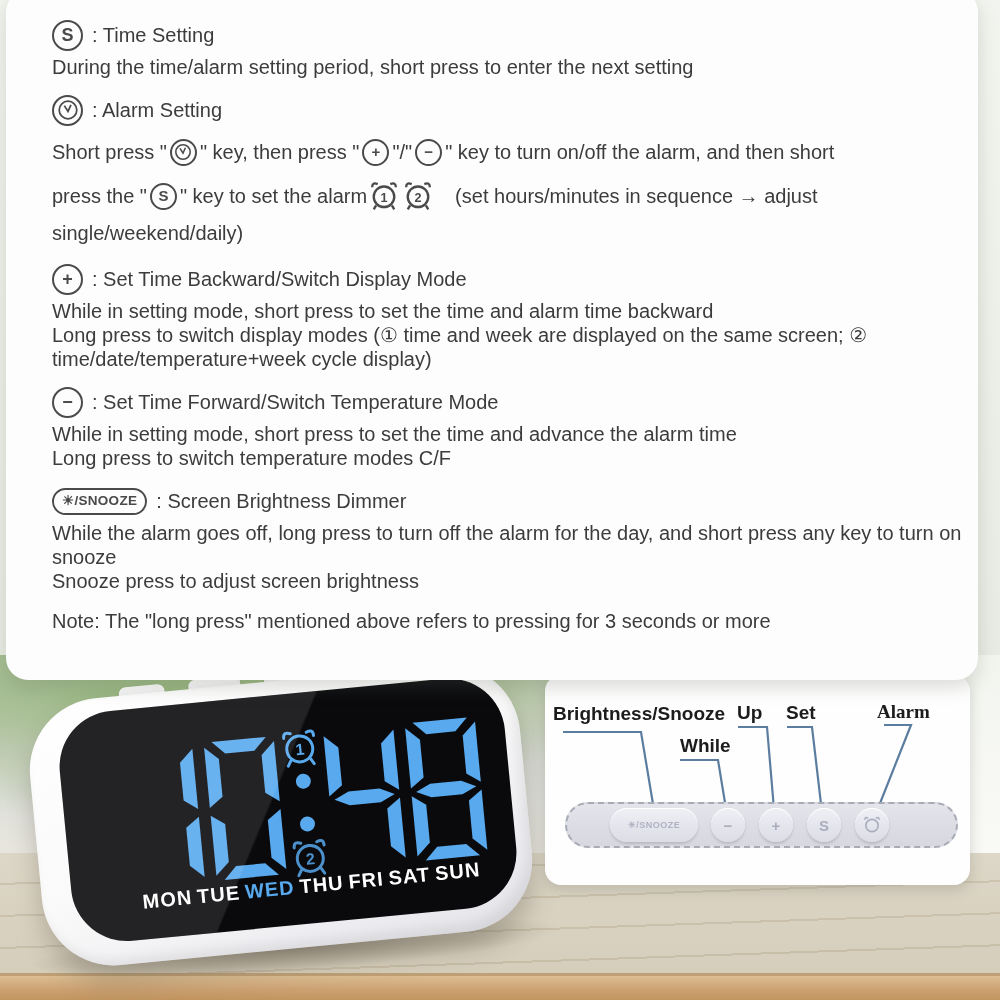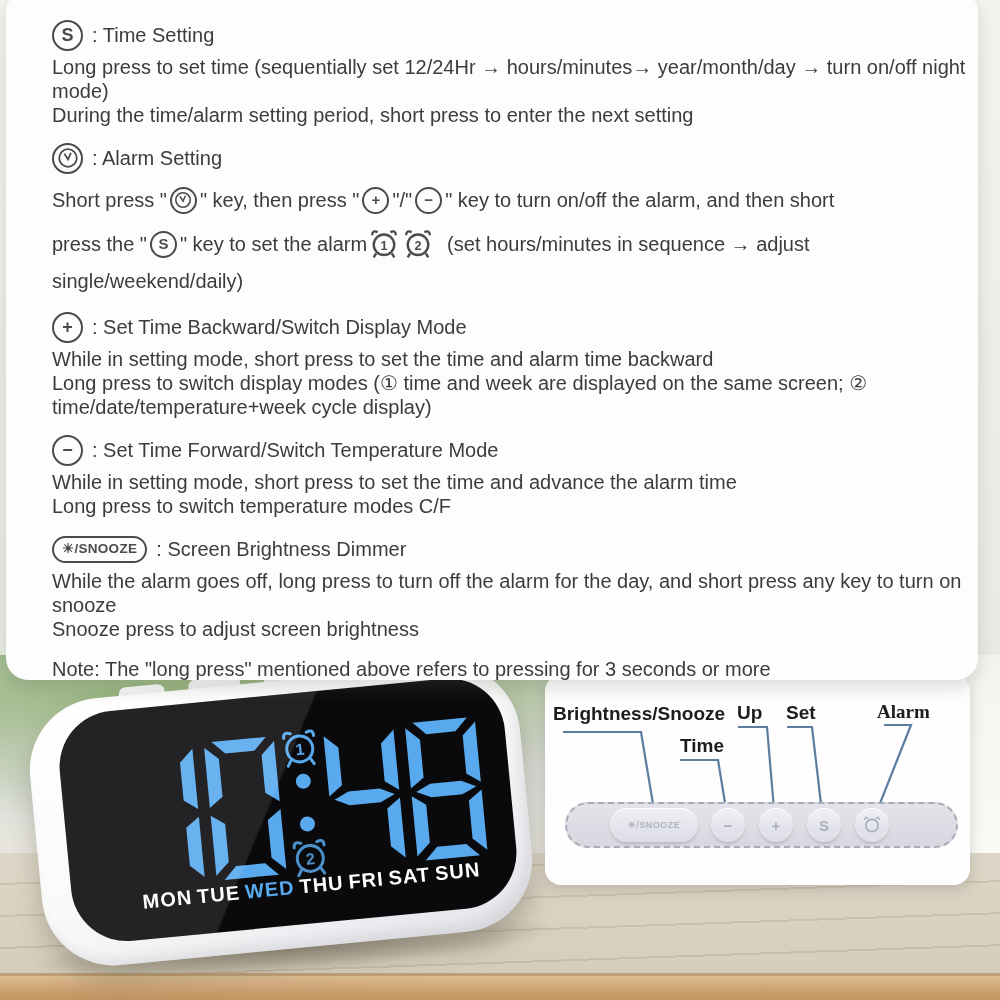--- a/index.html
+++ b/index.html
@@ -180,21 +180,21 @@
           </div>
         <div class="reflection"></div>
       </div>
     </div>
 
     <div class="panel">
       <div class="panel-label" style="left:8px;  top:28px;">Brightness/Snooze</div>
       <div class="panel-label" style="left:192px; top:27px;">Up</div>
       <div class="panel-label" style="left:241px; top:27px;">Set</div>
       <div class="panel-label" style="left:332px; top:26px;font-family:Liberation Serif, serif;">Alarm</div>
-      <div class="panel-label" style="left:135px; top:60px;">Time</div>
+      <div class="panel-label" style="left:135px; top:60px;">While</div>
 
       <svg class="leader-lines" viewBox="0 0 425 210">
         <polyline points="18,57 96,57 111,147"></polyline>
         <polyline points="135,85 173,85 183,146"></polyline>
         <polyline points="193,52 222,52 230,146"></polyline>
         <polyline points="242,52 267,52 278,146"></polyline>
         <polyline points="339,50 366,50 328,146"></polyline>
       </svg>
 
       <div class="strip">
@@ -212,21 +212,20 @@
     </div>
   </div>
 
   <div class="doc-card">
 
     <div class="sec">
       <div class="sec-head">
         <span class="ci head">S</span>
         <span>: Time Setting</span>
       </div>
-      <div class="tline">Long press to set time (sequentially set 12/24Hr → hours/minutes→ year/month/day → turn on/off night mode)</div>
       <div class="tline">During the time/alarm setting period, short press to enter the next setting</div>
     </div>
 
     <div class="sec">
       <div class="sec-head">
         <span class="ci head">
           <svg width="22" height="22" viewBox="0 0 30 30">
             <circle cx="15" cy="15" r="12" stroke="#4a4a4a" stroke-width="2.4" fill="none"></circle>
             <polyline points="10,9 15,17 19,8" stroke="#4a4a4a" stroke-width="2.4" fill="none"></polyline>
           </svg>
@@ -256,21 +255,21 @@
           <circle cx="19" cy="22" r="13" stroke="#4a4a4a" stroke-width="3" fill="none"></circle>
           <path d="M9 33 L6 38 M29 33 L32 38" stroke="#4a4a4a" stroke-width="3"></path>
           <text x="19" y="28" text-anchor="middle" font-size="16" font-weight="bold" fill="#4a4a4a">1</text>
         </svg>
         <svg class="mini-alarm" viewBox="0 0 38 42">
           <path d="M11 6 Q4 3 4 10 M27 6 Q34 3 34 10" stroke="#4a4a4a" stroke-width="3" fill="none"></path>
           <circle cx="19" cy="22" r="13" stroke="#4a4a4a" stroke-width="3" fill="none"></circle>
           <path d="M9 33 L6 38 M29 33 L32 38" stroke="#4a4a4a" stroke-width="3"></path>
           <text x="19" y="28" text-anchor="middle" font-size="16" font-weight="bold" fill="#4a4a4a">2</text>
         </svg>
-        <span style="margin-left:12px">(set hours/minutes in sequence → adjust</span>
+        <span style="margin-left:20px">(set hours/minutes in sequence → adjust</span>
       </div>
       <div class="tok-row plain">
         <span>single/weekend/daily)</span>
       </div>
     </div>
 
     <div class="sec">
       <div class="sec-head">
         <span class="ci head">+</span>
         <span>: Set Time Backward/Switch Display Mode</span>

